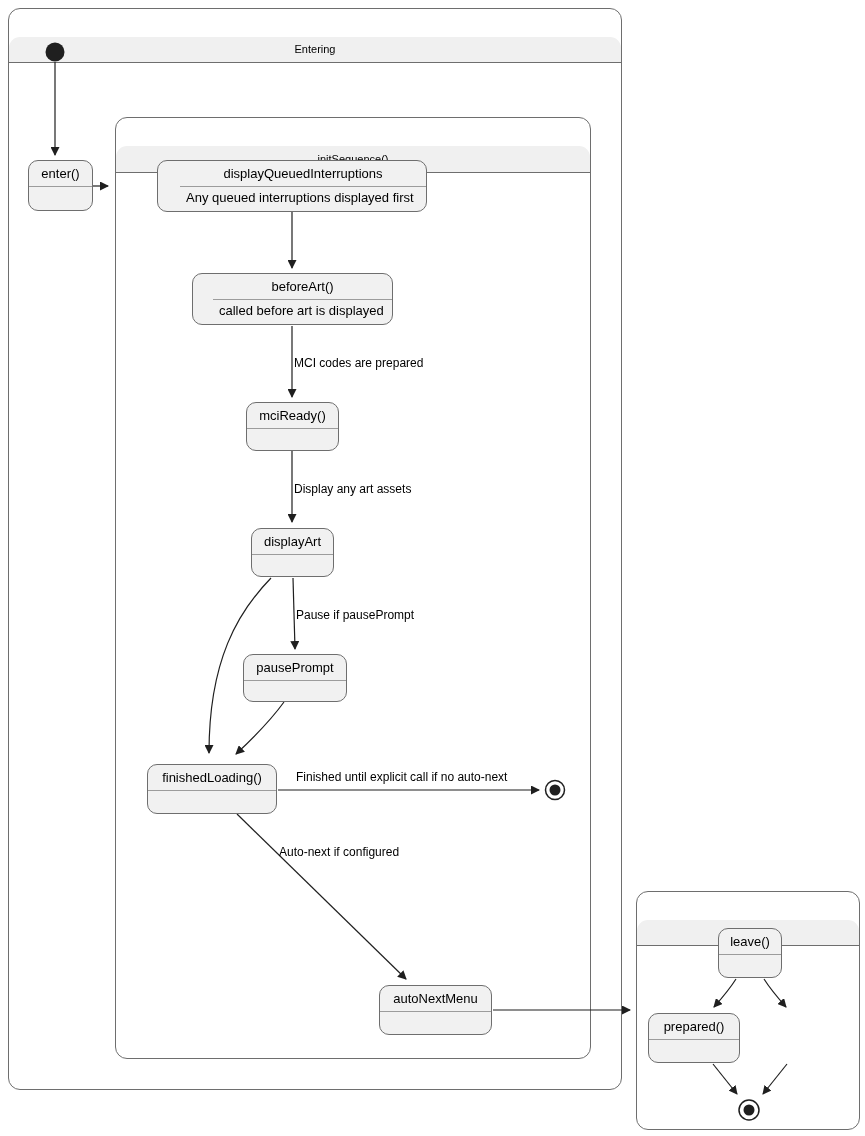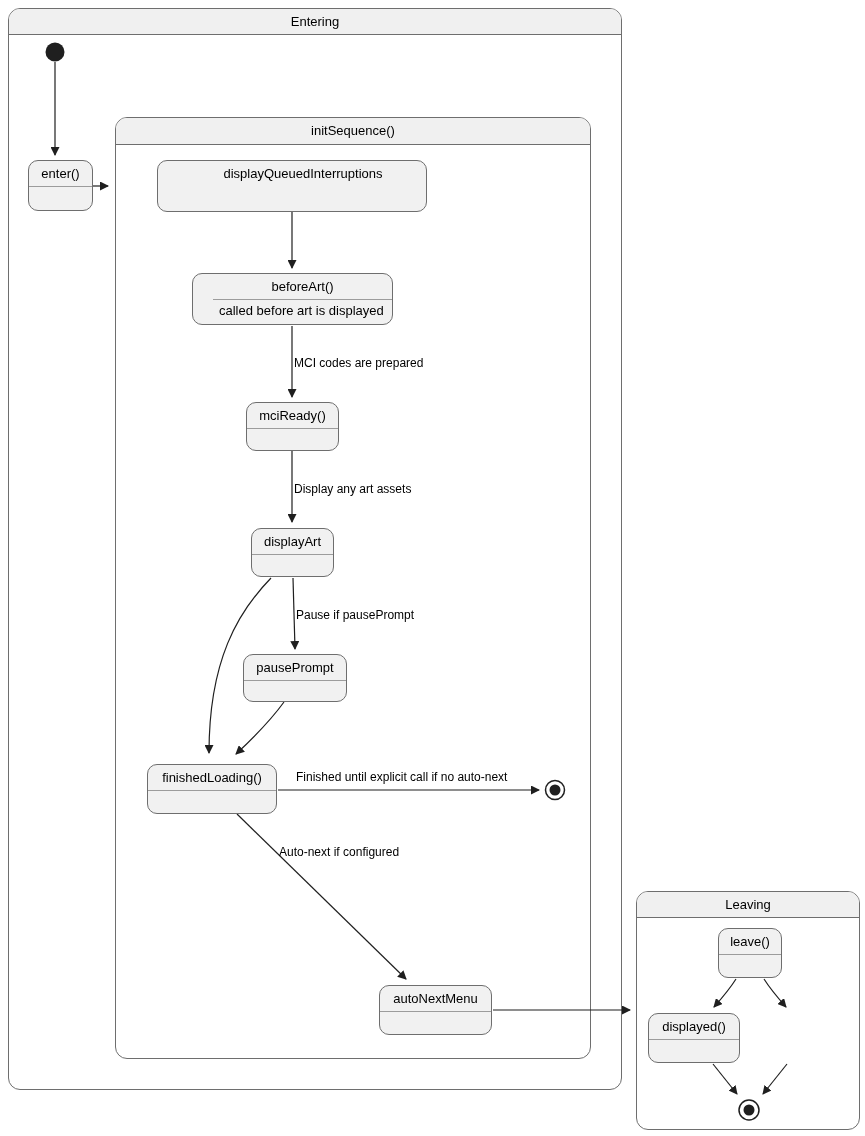--- a/index.html
+++ b/index.html
@@ -19,22 +19,23 @@
     background: transparent;
     box-sizing: border-box;
   }
   .container-title {
     height: 25px;
     line-height: 25px;
     text-align: center;
     background: #f0f0f0;
     border-bottom: 1px solid #6e6e6e;
     border-radius: 11px 11px 0 0;
-    font-size: 13px;
+    font-size: 11px;
     overflow: hidden;
+    margin-top: 28px;
   }
   .state {
     position: absolute;
     border: 1px solid #6e6e6e;
     border-radius: 10px;
     background: #f1f1f1;
     box-sizing: border-box;
     font-size: 13px;
     overflow: hidden;
     z-index: 3;
@@ -133,20 +134,21 @@
     </g>
   </svg>
 
   <div class="state" style="left:28px; top:160px; width:65px; height:51px;">
     <div class="state-title">enter()</div>
     <div class="state-body"></div>
   </div>
 
   <div class="state" style="left:157px; top:160px; width:270px; height:52px;padding-left:22px;">
     <div class="state-title">displayQueuedInterruptions</div>
+    <div class="state-body">Any queued interruptions displayed first</div>
   </div>
 
   <div class="state" style="left:192px; top:273px; width:201px; height:52px;padding-left:20px;">
     <div class="state-title">beforeArt()</div>
     <div class="state-body">called before art is displayed</div>
   </div>
 
   <div class="state" style="left:246px; top:402px; width:93px; height:49px;">
     <div class="state-title">mciReady()</div>
     <div class="state-body"></div>
@@ -171,21 +173,21 @@
     <div class="state-title">autoNextMenu</div>
     <div class="state-body"></div>
   </div>
 
   <div class="state" style="left:718px; top:928px; width:64px; height:50px;">
     <div class="state-title">leave()</div>
     <div class="state-body"></div>
   </div>
 
   <div class="state" style="left:648px; top:1013px; width:92px; height:50px;">
-    <div class="state-title">displayed()</div>
+    <div class="state-title">prepared()</div>
     <div class="state-body"></div>
   </div>
 
 
   <div class="edge-label" style="left:294px; top:356px;">MCI codes are prepared</div>
 
   <div class="edge-label" style="left:294px; top:482px;">Display any art assets</div>
 
   <div class="edge-label" style="left:296px; top:608px;">Pause if pausePrompt</div>
 

